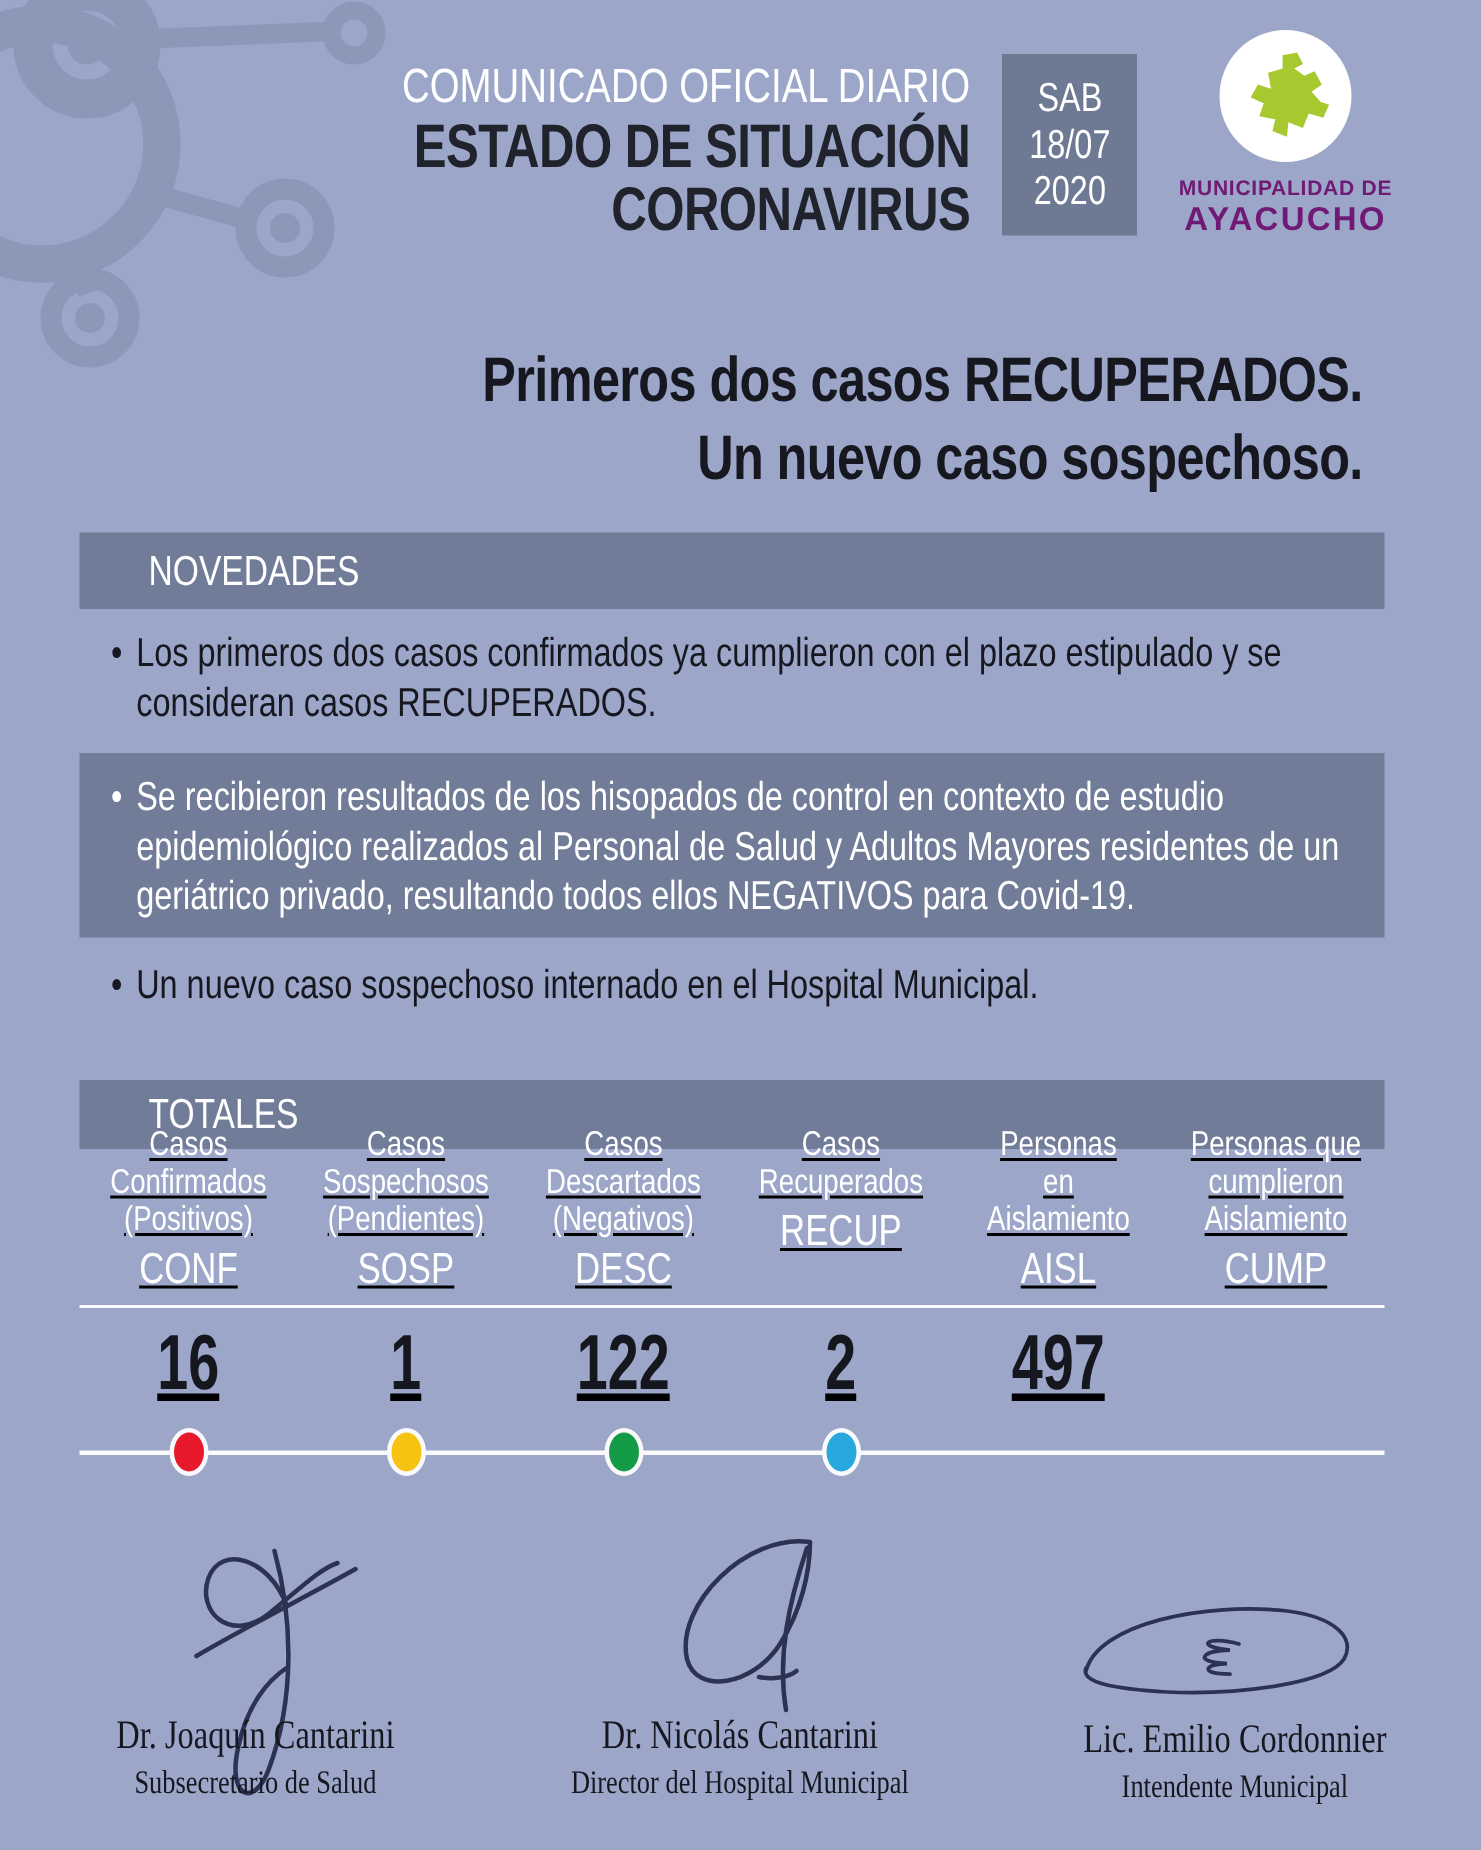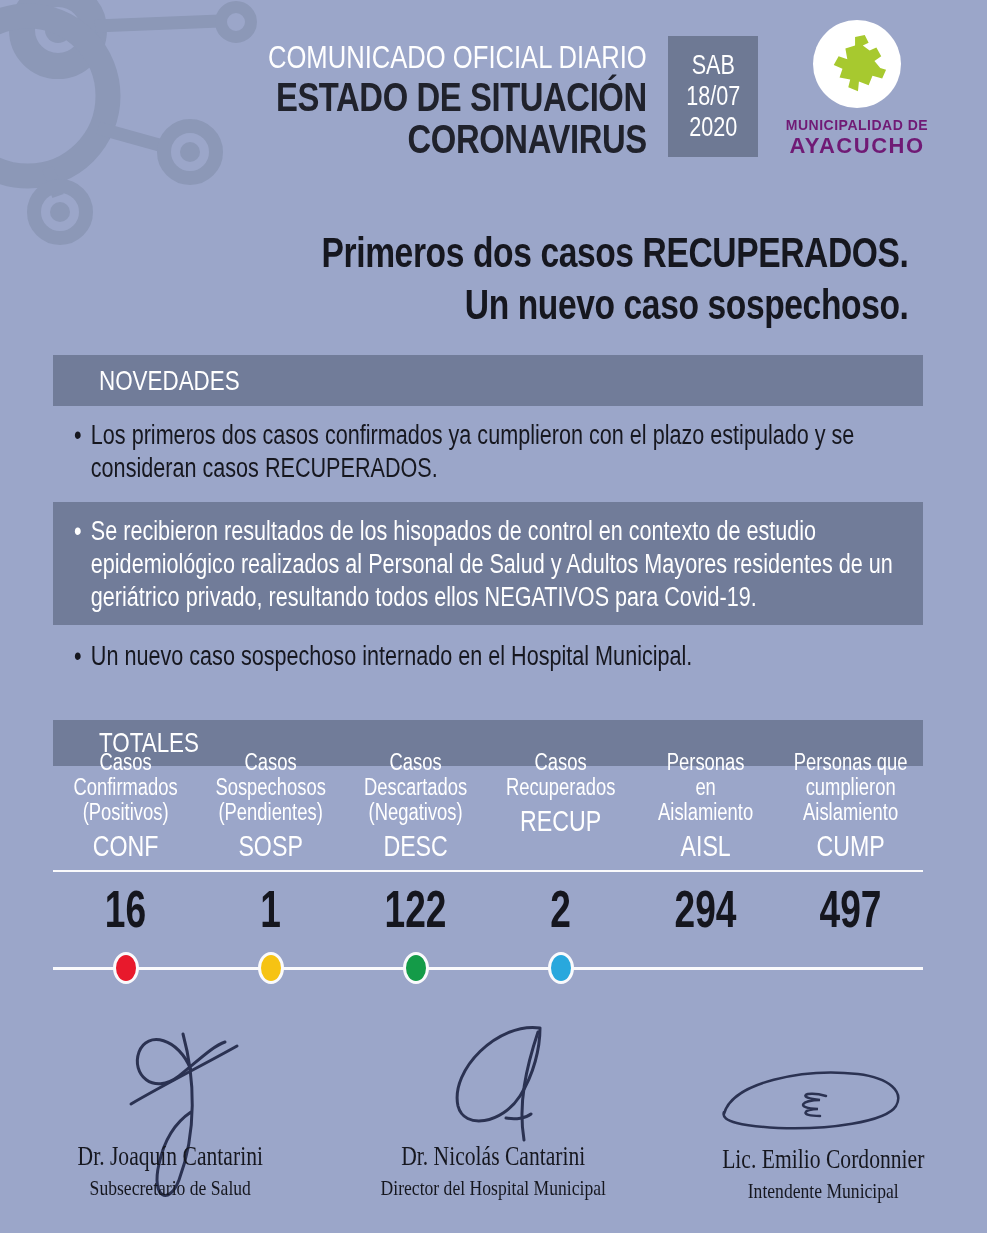--- a/index.html
+++ b/index.html
@@ -48,21 +48,21 @@
   #bullet3{top:640px;}
   .brow{display:flex;}
   .mark{flex:none;width:21px;}
   .txt{flex:1;}
 
   #graybox{position:absolute;left:53px;top:502px;width:870px;height:123px;background:#717C99;
     box-sizing:border-box;padding:13px 20px 0 21px;color:#fff;font-size:27px;line-height:33px;}
 
   
   #table{position:absolute;left:53px;top:750px;width:870px;}
-  .t-grid{display:grid;grid-template-columns:repeat(6,1fr);}
+  .t-grid{display:grid;grid-template-columns:repeat(6,1fr);text-decoration:underline;}
   .t-col{text-align:center;color:#fff;}
   .t-line{font-size:23px;line-height:25px;font-weight:400;}
   .t-code{font-size:29px;line-height:30px;margin-top:6px;font-weight:400;}
   .t-rule{height:2px;background:#FAFAFC;margin-top:9px;}
   .num{font-size:52px;line-height:70px;font-weight:700;color:#15161E;margin-top:2px;text-align:center;}
   #dotrow{position:relative;height:40px;margin-top:6px;}
   #dotline{position:absolute;left:0;right:0;top:17px;height:3px;background:#FAFAFC;}
   #dots{position:relative;display:grid;grid-template-columns:repeat(6,1fr);height:100%;}
   .dot{width:20px;height:26px;border:3px solid #FAFAFC;border-radius:50%;margin:2px auto 0;}
 
@@ -201,23 +201,20 @@
       <div class="num">
           <span class="cxn">1</span>
         </div>
       <div class="num">
           <span class="cxn">122</span>
         </div>
       <div class="num">
           <span class="cxn">2</span>
         </div>
       <div class="num">
-          <span class="cxn">294</span>
-        </div>
-      <div class="num">
           <span class="cxn">497</span>
         </div>
     </div>
 
     <div id="dotrow">
       <div id="dotline"></div>
       <div id="dots">
         <div>
             <div class="dot" style="background:#E8192C"></div>
           </div>

